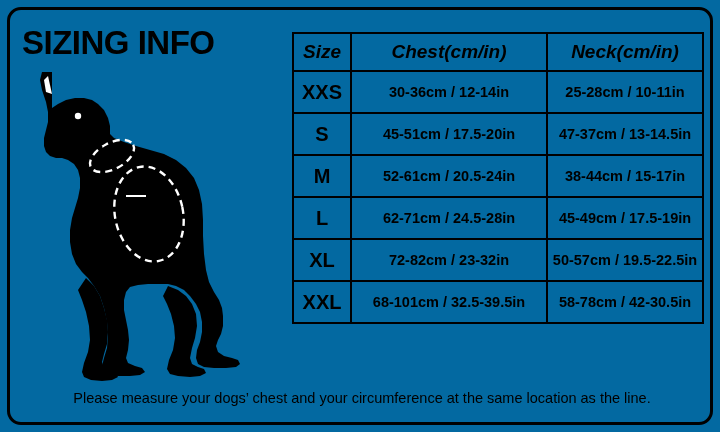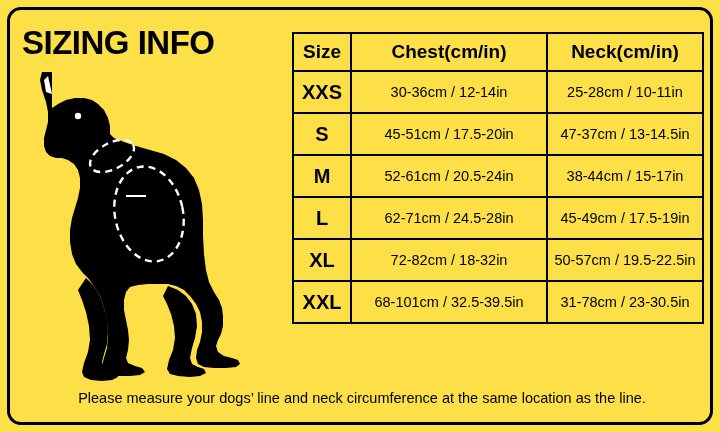--- a/index.html
+++ b/index.html
@@ -7,21 +7,21 @@
     padding: 0;
     background: #ffffff;
   }
   body {
     font-family: "Liberation Sans", sans-serif;
   }
   .page {
     position: relative;
     width: 720px;
     height: 432px;
-    background: #fde047;
+    background: #0369a1;
     box-sizing: border-box;
     overflow: hidden;
     padding-left: 24px;
   }
   .frame {
     position: absolute;
     left: 7px;
     top: 7px;
     width: 706px;
     height: 418px;
@@ -93,34 +93,35 @@
     text-align: center;
     vertical-align: middle;
     color: #000;
     font-family: "Liberation Sans", sans-serif;
   }
   table.size-table thead th {
     font-size: 19px;
     font-weight: bold;
     height: 36px;
     padding: 0 2px;
+    font-style: italic;
   }
   table.size-table tbody td {
     height: 40px;
     padding: 0 2px;
     border-radius: 6px;
   }
   td.size-cell {
     font-size: 20px;
     font-weight: bold;
     width: 58px;
   }
   td.val-cell {
     font-size: 14.5px;
-    font-weight: normal;
+    font-weight: bold;
   }
   col.c-size { width: 58px; }
   col.c-chest { width: 196px; }
   col.c-neck { width: 156px; }
 
   
   .footer {
     position: absolute;
     left: 6px;
     top: 372px;
@@ -361,28 +362,28 @@
             <td class="val-cell">52-61cm / 20.5-24in</td>
             <td class="val-cell">38-44cm / 15-17in</td>
           </tr>
           <tr>
             <td class="size-cell">L</td>
             <td class="val-cell">62-71cm / 24.5-28in</td>
             <td class="val-cell">45-49cm / 17.5-19in</td>
           </tr>
           <tr>
             <td class="size-cell">XL</td>
-            <td class="val-cell">72-82cm / 18-32in</td>
+            <td class="val-cell">72-82cm / 23-32in</td>
             <td class="val-cell">50-57cm / 19.5-22.5in</td>
           </tr>
           <tr>
             <td class="size-cell">XXL</td>
             <td class="val-cell">68-101cm / 32.5-39.5in</td>
-            <td class="val-cell">31-78cm / 23-30.5in</td>
+            <td class="val-cell">58-78cm / 42-30.5in</td>
           </tr>
         </tbody>
       </table>
     </div>
 
-    <div class="footer">Please measure your dogs’   line and neck circumference at the same location as the line.</div>
+    <div class="footer">Please measure your dogs’   chest and your circumference at the same location as the line.</div>
 
   </div>
 </div>
 
 </body></html>

